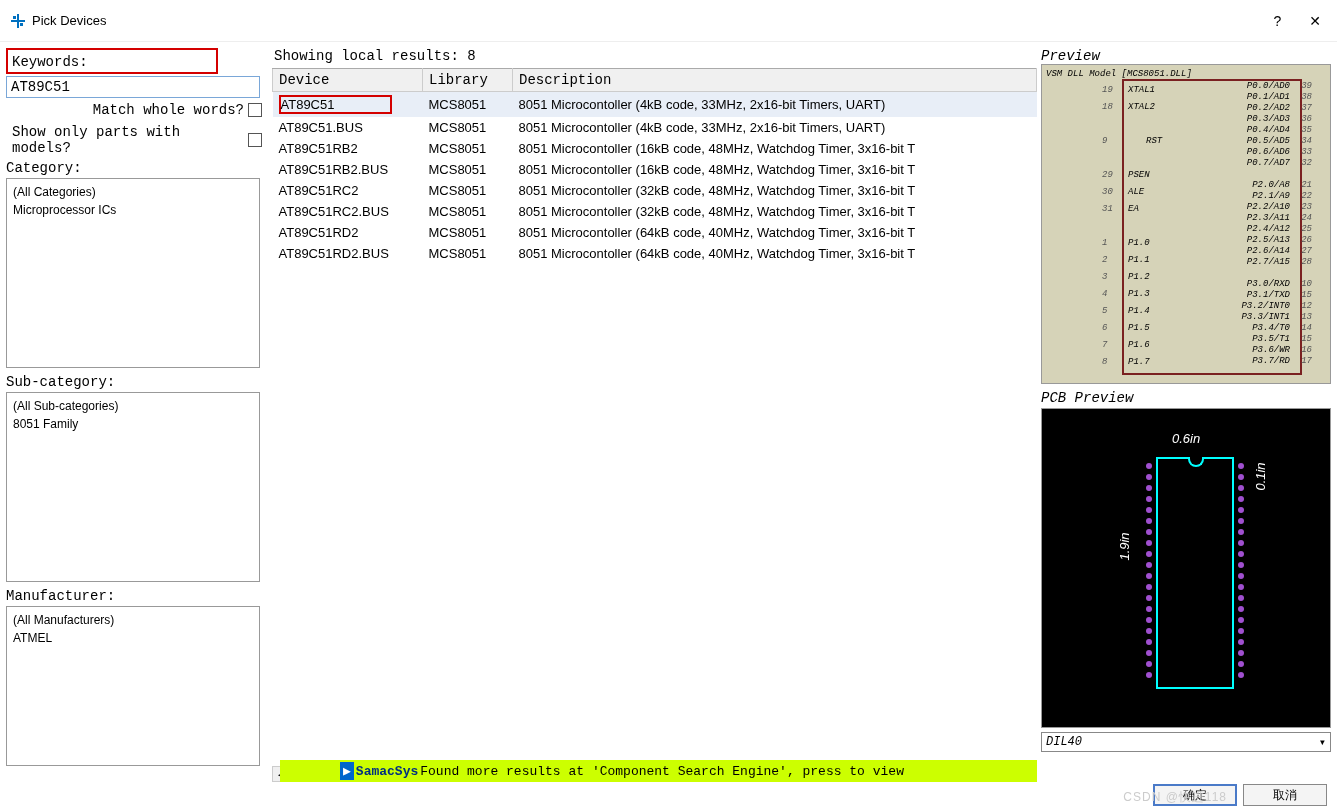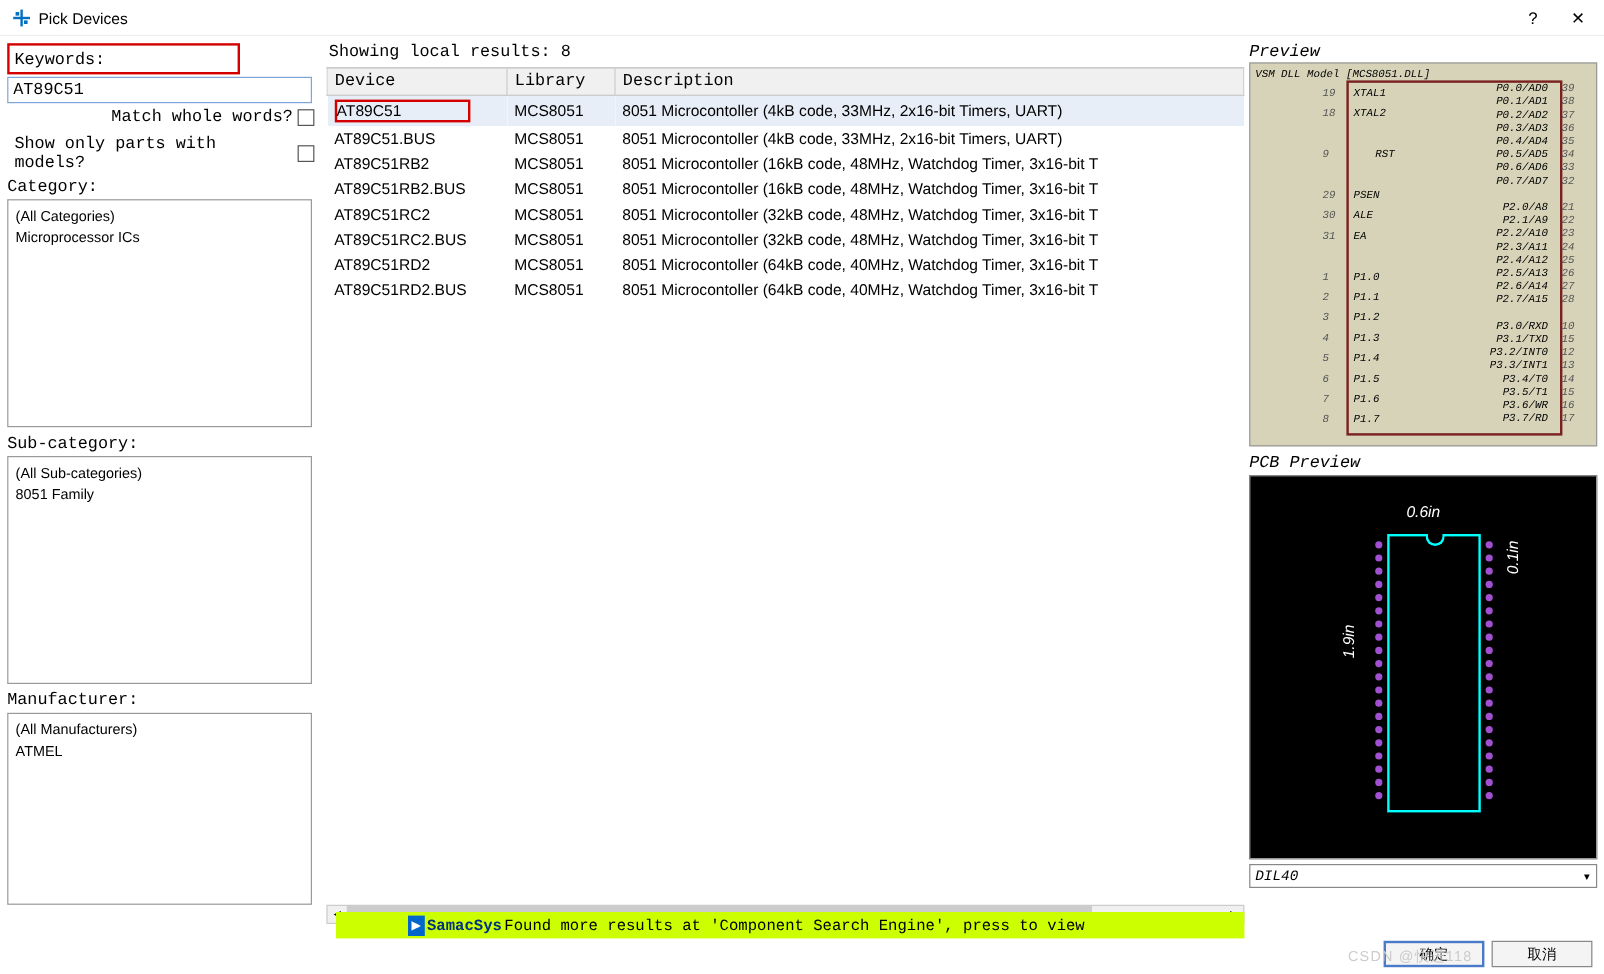--- a/index.html
+++ b/index.html
@@ -7,23 +7,23 @@
   font-family: "Segoe UI", Arial, sans-serif;
   font-size: 12px;
   background: #fff;
   width: 1337px;
   height: 812px;
   overflow: hidden;
   position: relative;
 }
 .titlebar {
   display: flex;
-  align-items: flex-end;
+  align-items: center;
   padding: 6px 10px;
-  height: 30px;
+  height: 42px;
   border-bottom: 1px solid #eee;
 }
 .titlebar .icon { width: 16px; height: 16px; margin-right: 6px; }
 .titlebar .title { font-size: 13px; flex: 1; }
 .titlebar .win-btns { display: flex; gap: 16px; font-size: 14px; }
 .titlebar .win-btns span { cursor: pointer; padding: 0 6px; }
 
 .content { display: flex; height: 740px; }
 
 
@@ -111,21 +111,21 @@
   <span class="title">Pick Devices</span>
   <div class="win-btns">
     <span>?</span>
     <span>✕</span>
   </div>
 </div>
 
 <div class="content">
 
   <div class="left-col">
-    <div class="red-box" style="padding:4px 16px 2px 4px; width:194px;">
+    <div class="red-box" style="padding:4px 16px 2px 4px; width:212px;">
       <div class="mono-label">Keywords:</div>
     </div>
     <input class="kw-input" value="AT89C51" style="">
     <div class="chk-row">
       <label>Match whole words?</label>
       <span class="chk"></span>
     </div>
     <div class="chk-row">
       <label>Show only parts with models?</label>
       <span class="chk"></span>

